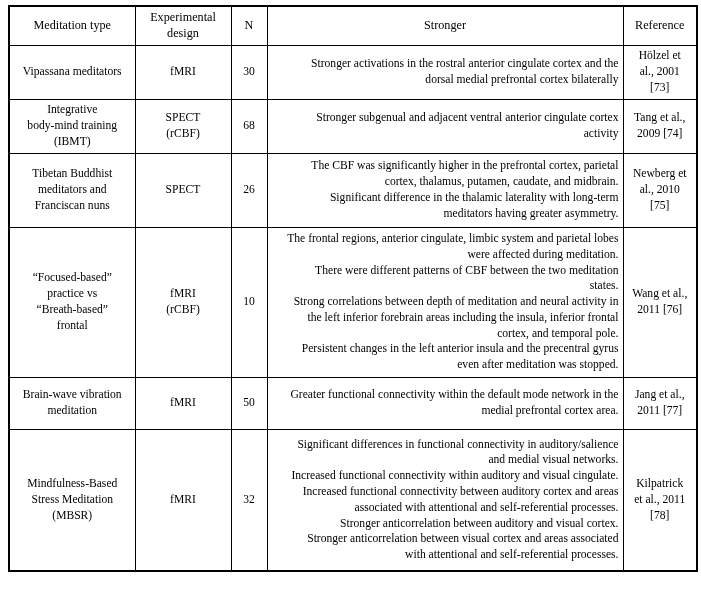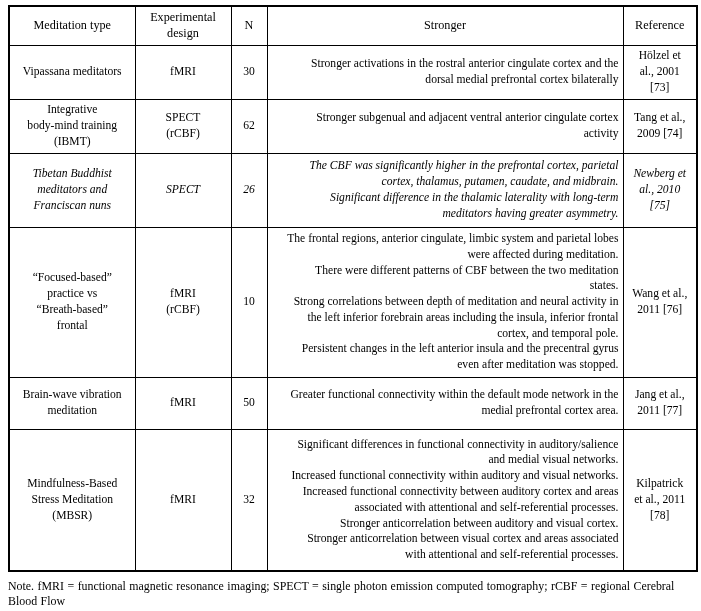--- a/index.html
+++ b/index.html
@@ -19,21 +19,21 @@
     border: 2px solid #000;
   }
   th, td {
     border: 1px solid #000;
     vertical-align: middle;
     overflow: hidden;
   }
   thead tr { height: 39px; }
   tbody tr.r0 { height: 54px; }
   tbody tr.r1 { height: 54px; margin-left: 48px; }
-  tbody tr.r2 { height: 74px; font-style: italic; }
+  tbody tr.r2 { height: 74px; }
   tbody tr.r3 { height: 150px; }
   tbody tr.r4 { height: 52px; }
   tbody tr.r5 { height: 142px; }
 
   th {
     font-weight: normal;
     font-size: 12.2px;
     text-align: center;
     line-height: 1.3;
     padding: 1px 2px;
@@ -102,21 +102,21 @@
       <tr class="r1">
         <td class="c-type">
           <div class="line">Integrative</div>
           <div class="line">body-mind training</div>
           <div class="line">(IBMT)</div>
         </td>
         <td class="c-design">
           <div class="line">SPECT</div>
           <div class="line">(rCBF)</div>
         </td>
-        <td class="c-n">62</td>
+        <td class="c-n">68</td>
         <td class="c-results">
           <div class="line">Stronger subgenual and adjacent ventral anterior cingulate cortex activity</div>
         </td>
         <td class="c-ref">
           <div class="line">Tang et al.,</div>
           <div class="line">2009 [74]</div>
         </td>
       </tr>
 
       <tr class="r2">
@@ -187,29 +187,28 @@
           <div class="line">Mindfulness-Based</div>
           <div class="line">Stress Meditation</div>
           <div class="line">(MBSR)</div>
         </td>
         <td class="c-design">
           <div class="line">fMRI</div>
         </td>
         <td class="c-n">32</td>
         <td class="c-results">
           <div class="line">Significant differences in functional connectivity in auditory/salience and medial visual networks.</div>
-          <div class="line">Increased functional connectivity within auditory and visual networks.</div>
+          <div class="line">Increased functional connectivity within auditory and visual cingulate.</div>
           <div class="line">Increased functional connectivity between auditory cortex and areas associated with attentional and self-referential processes.</div>
           <div class="line">Stronger anticorrelation between auditory and visual cortex.</div>
           <div class="line">Stronger anticorrelation between visual cortex and areas associated with attentional and self-referential processes.</div>
         </td>
         <td class="c-ref">
           <div class="line">Kilpatrick</div>
           <div class="line">et al., 2011</div>
           <div class="line">[78]</div>
         </td>
       </tr>
 
     </tbody>
   </table>
 
-  <div class="note">Note. fMRI = functional magnetic resonance imaging; SPECT = single photon emission computed tomography; rCBF = regional Cerebral Blood Flow</div>
 </div>
 
 </body></html>

